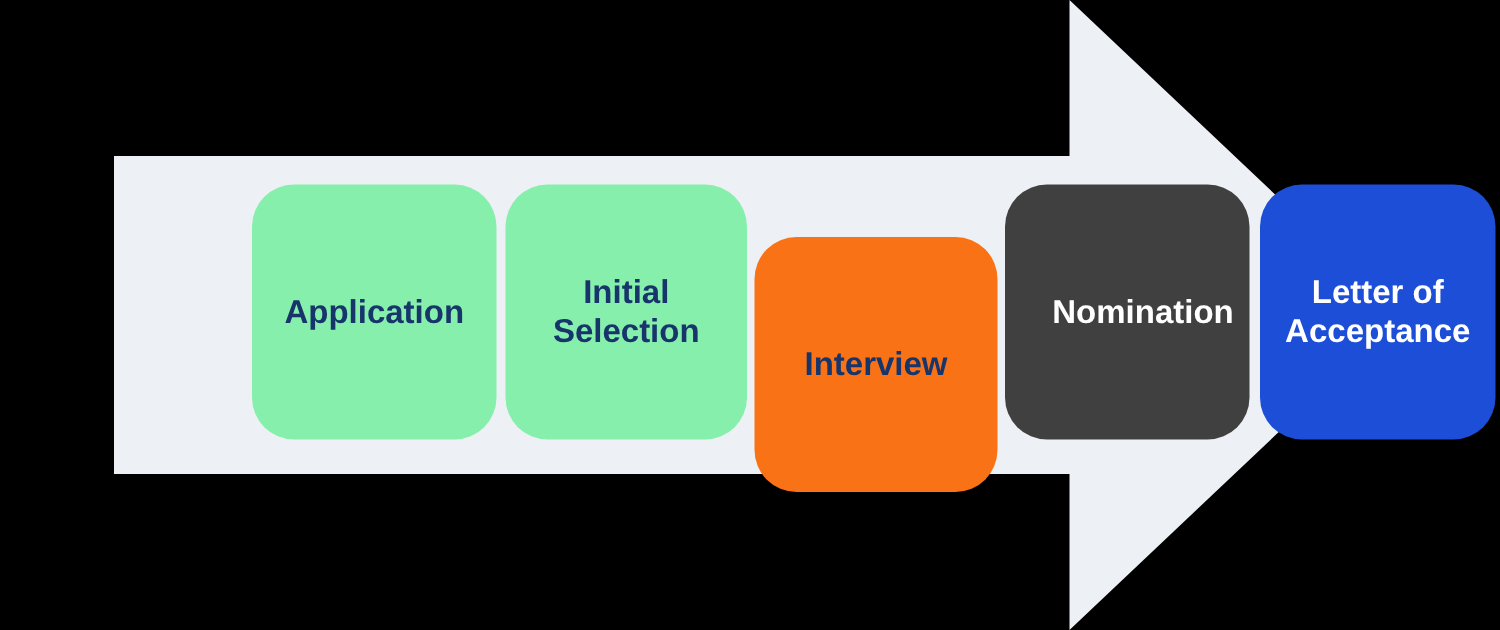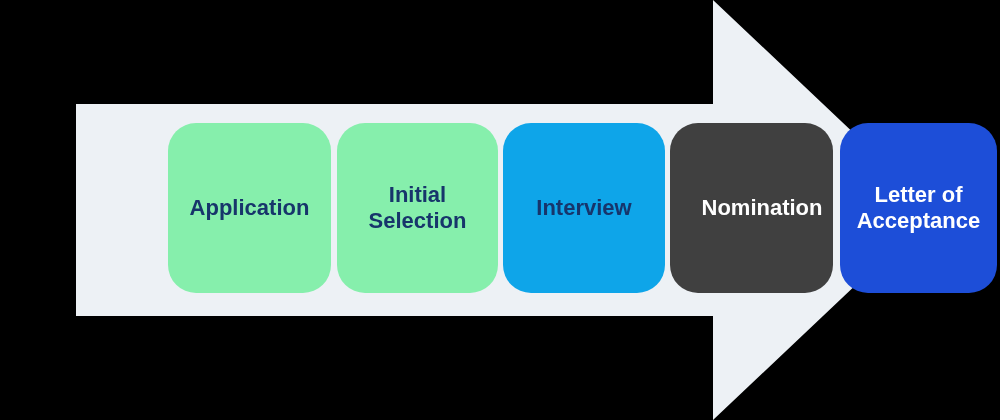--- a/index.html
+++ b/index.html
@@ -56,21 +56,21 @@
 
 
   <div class="step step-2" style="background: #86efac; color: rgb(23, 53, 107);">
     <span>Application</span>
   </div>
 
   <div class="step step-3" style="background: #86efac; color: rgb(23, 53, 107);">
     <span>Initial Selection</span>
   </div>
 
-  <div class="step step-4" style="background: #0ea5e9; color: rgb(23, 53, 107);">
+  <div class="step step-4" style="background: #f97316; color: rgb(23, 53, 107); margin-top: 35px;">
     <span>Interview</span>
   </div>
 
   <div class="step step-5" style="background: #404040; color: rgb(255, 255, 255); padding-left: 32px;">
     <span>Nomination</span>
   </div>
 
   <div class="step step-6" style="background: #1d4ed8; color: rgb(255, 255, 255);">
     <span>Letter of Acceptance</span>
   </div>

